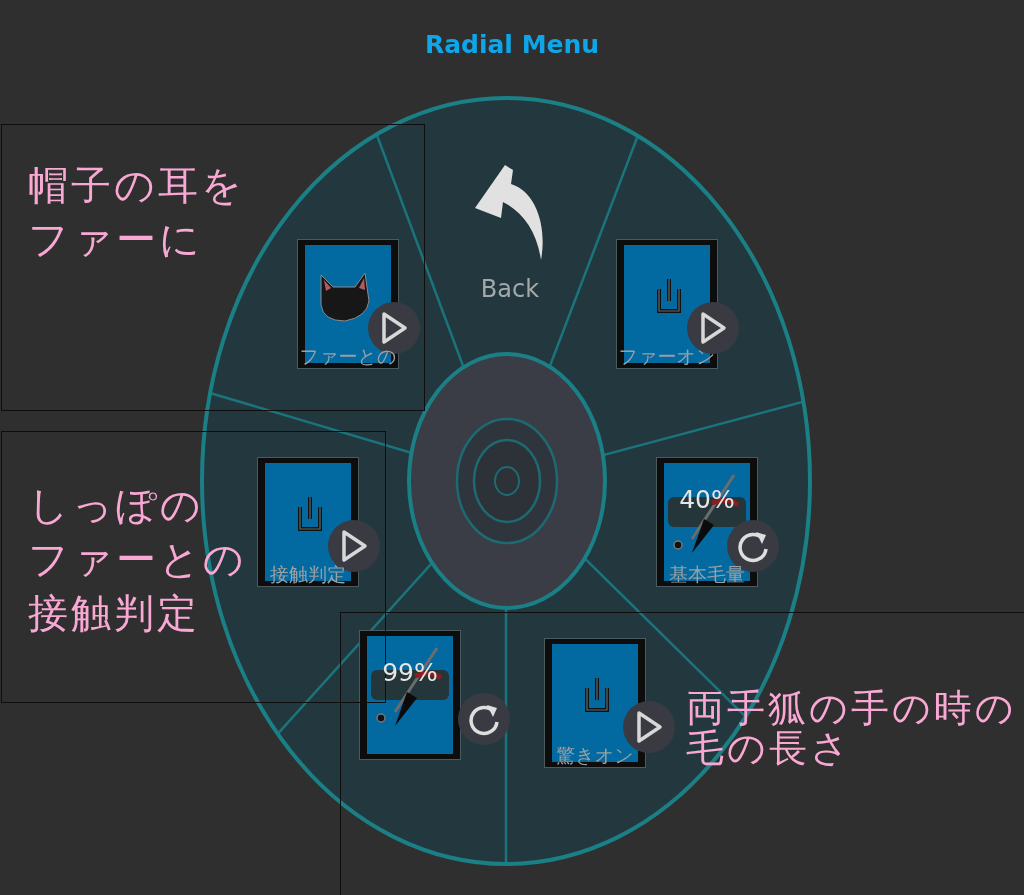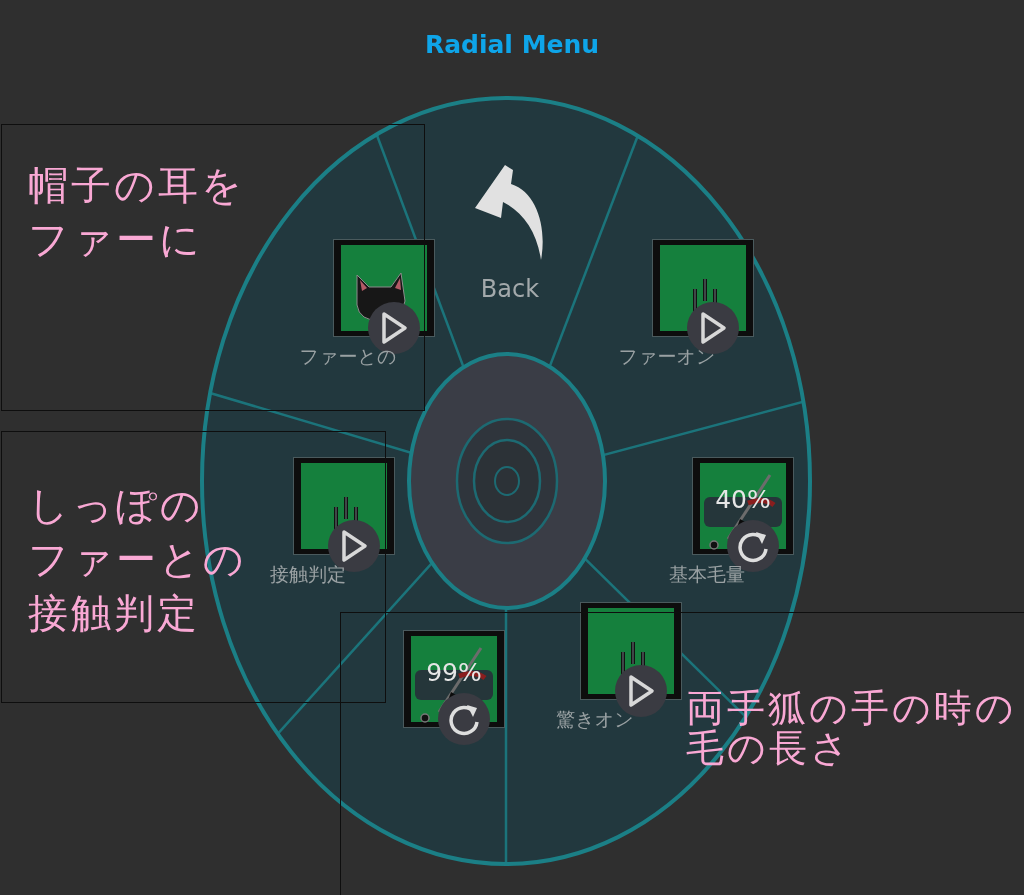--- a/index.html
+++ b/index.html
@@ -10,25 +10,24 @@
   }
   .title {
     position:absolute; left:0; width:1024px; top:30px; text-align:center;
     color:#0ea5e9; font-size:25px; font-weight:bold; letter-spacing:0px;
   }
   .menu-svg { position:absolute; left:0; top:0; }
   .tile {
     position:absolute; width:100px; height:124px;
   }
   .tile .frame {
-    position:absolute; left:0; top:0; width:100px; height:96px;
-    box-sizing:border-box; background:#15803d;
+    position:absolute; left:0; top:0; width:100px; height:128px;
+    box-sizing:border-box; background:#0369a1;
     border:5px solid #0d0d0d; border-left-width:7px; border-right-width:7px;
     box-shadow:0 0 0 1px #4a5a5d;
-    margin-left:36px;
   }
   .tile .label {
     position:absolute; top:104px; left:-30px; width:160px; text-align:center;
     color:#9aa1a3; font-size:19px; white-space:nowrap;
   }
   .badge {
     position:absolute; right:-22px; top:62px; width:52px; height:52px;
     border-radius:50%; background:#3a3b42; display:flex; align-items:center; justify-content:center;
   }
   .power-icon { position:absolute; left:30px; top:30px; }
@@ -135,38 +134,38 @@
   </div>
   <div class="badge">
     <svg width="34" height="34" viewBox="0 0 34 34">
       <path d="M27 10 A13 13 0 1 0 30 20" fill="none" stroke="#dedede" stroke-width="3.5"></path>
       <path d="M20 3 L30 6 L26 15 Z" fill="#dedede"></path>
     </svg>
   </div>
   <div class="label">基本毛量</div>
 </div>
 
-<div class="tile" style="left:545px; top:603px;">
+<div class="tile" style="left:545px; top:639px;padding-left:8px;">
   <div class="frame">
     <svg class="power-icon" width="30" height="40" viewBox="0 0 30 40">
       <path d="M5 14 L5 36 L25 36 L25 14" fill="none" stroke="#121212" stroke-width="4"></path>
       <path d="M5 14 L5 36 L25 36 L25 14" fill="none" stroke="#5d6a6c" stroke-width="1.2"></path>
       <line x1="15" y1="4" x2="15" y2="26" stroke="#121212" stroke-width="4"></line>
       <line x1="15" y1="4" x2="15" y2="26" stroke="#5d6a6c" stroke-width="1.2"></line>
     </svg>
   </div>
   <div class="badge">
     <svg width="28" height="34" viewBox="0 0 28 34">
         <path d="M4 3 L25 17 L4 31 Z" fill="none" stroke="#d8d8d8" stroke-width="3.5" stroke-linejoin="round"></path>
       </svg>
   </div>
   <div class="label">驚きオン</div>
 </div>
 
-<div class="tile" style="left:368px; top:631px;">
+<div class="tile" style="left:360px; top:631px;padding-left:28px;">
   <div class="frame">
     <div class="slider-bg"></div>
     <svg style="position:absolute;left:4px;top:6px" width="80" height="90" viewBox="0 0 80 90">
       <line x1="66" y1="6" x2="24" y2="70" stroke="#6c6c6c" stroke-width="3"></line>
       <path d="M44 34 Q60 28 70 36" fill="none" stroke="#8a1e1e" stroke-width="5"></path>
       <path d="M36 50 L46 56 L24 84 Z" fill="#0b0b0b"></path>
       <circle cx="10" cy="76" r="4" fill="#111" stroke="#777" stroke-width="1.5"></circle>
     </svg>
     <div class="pct">99%</div>
   </div>

